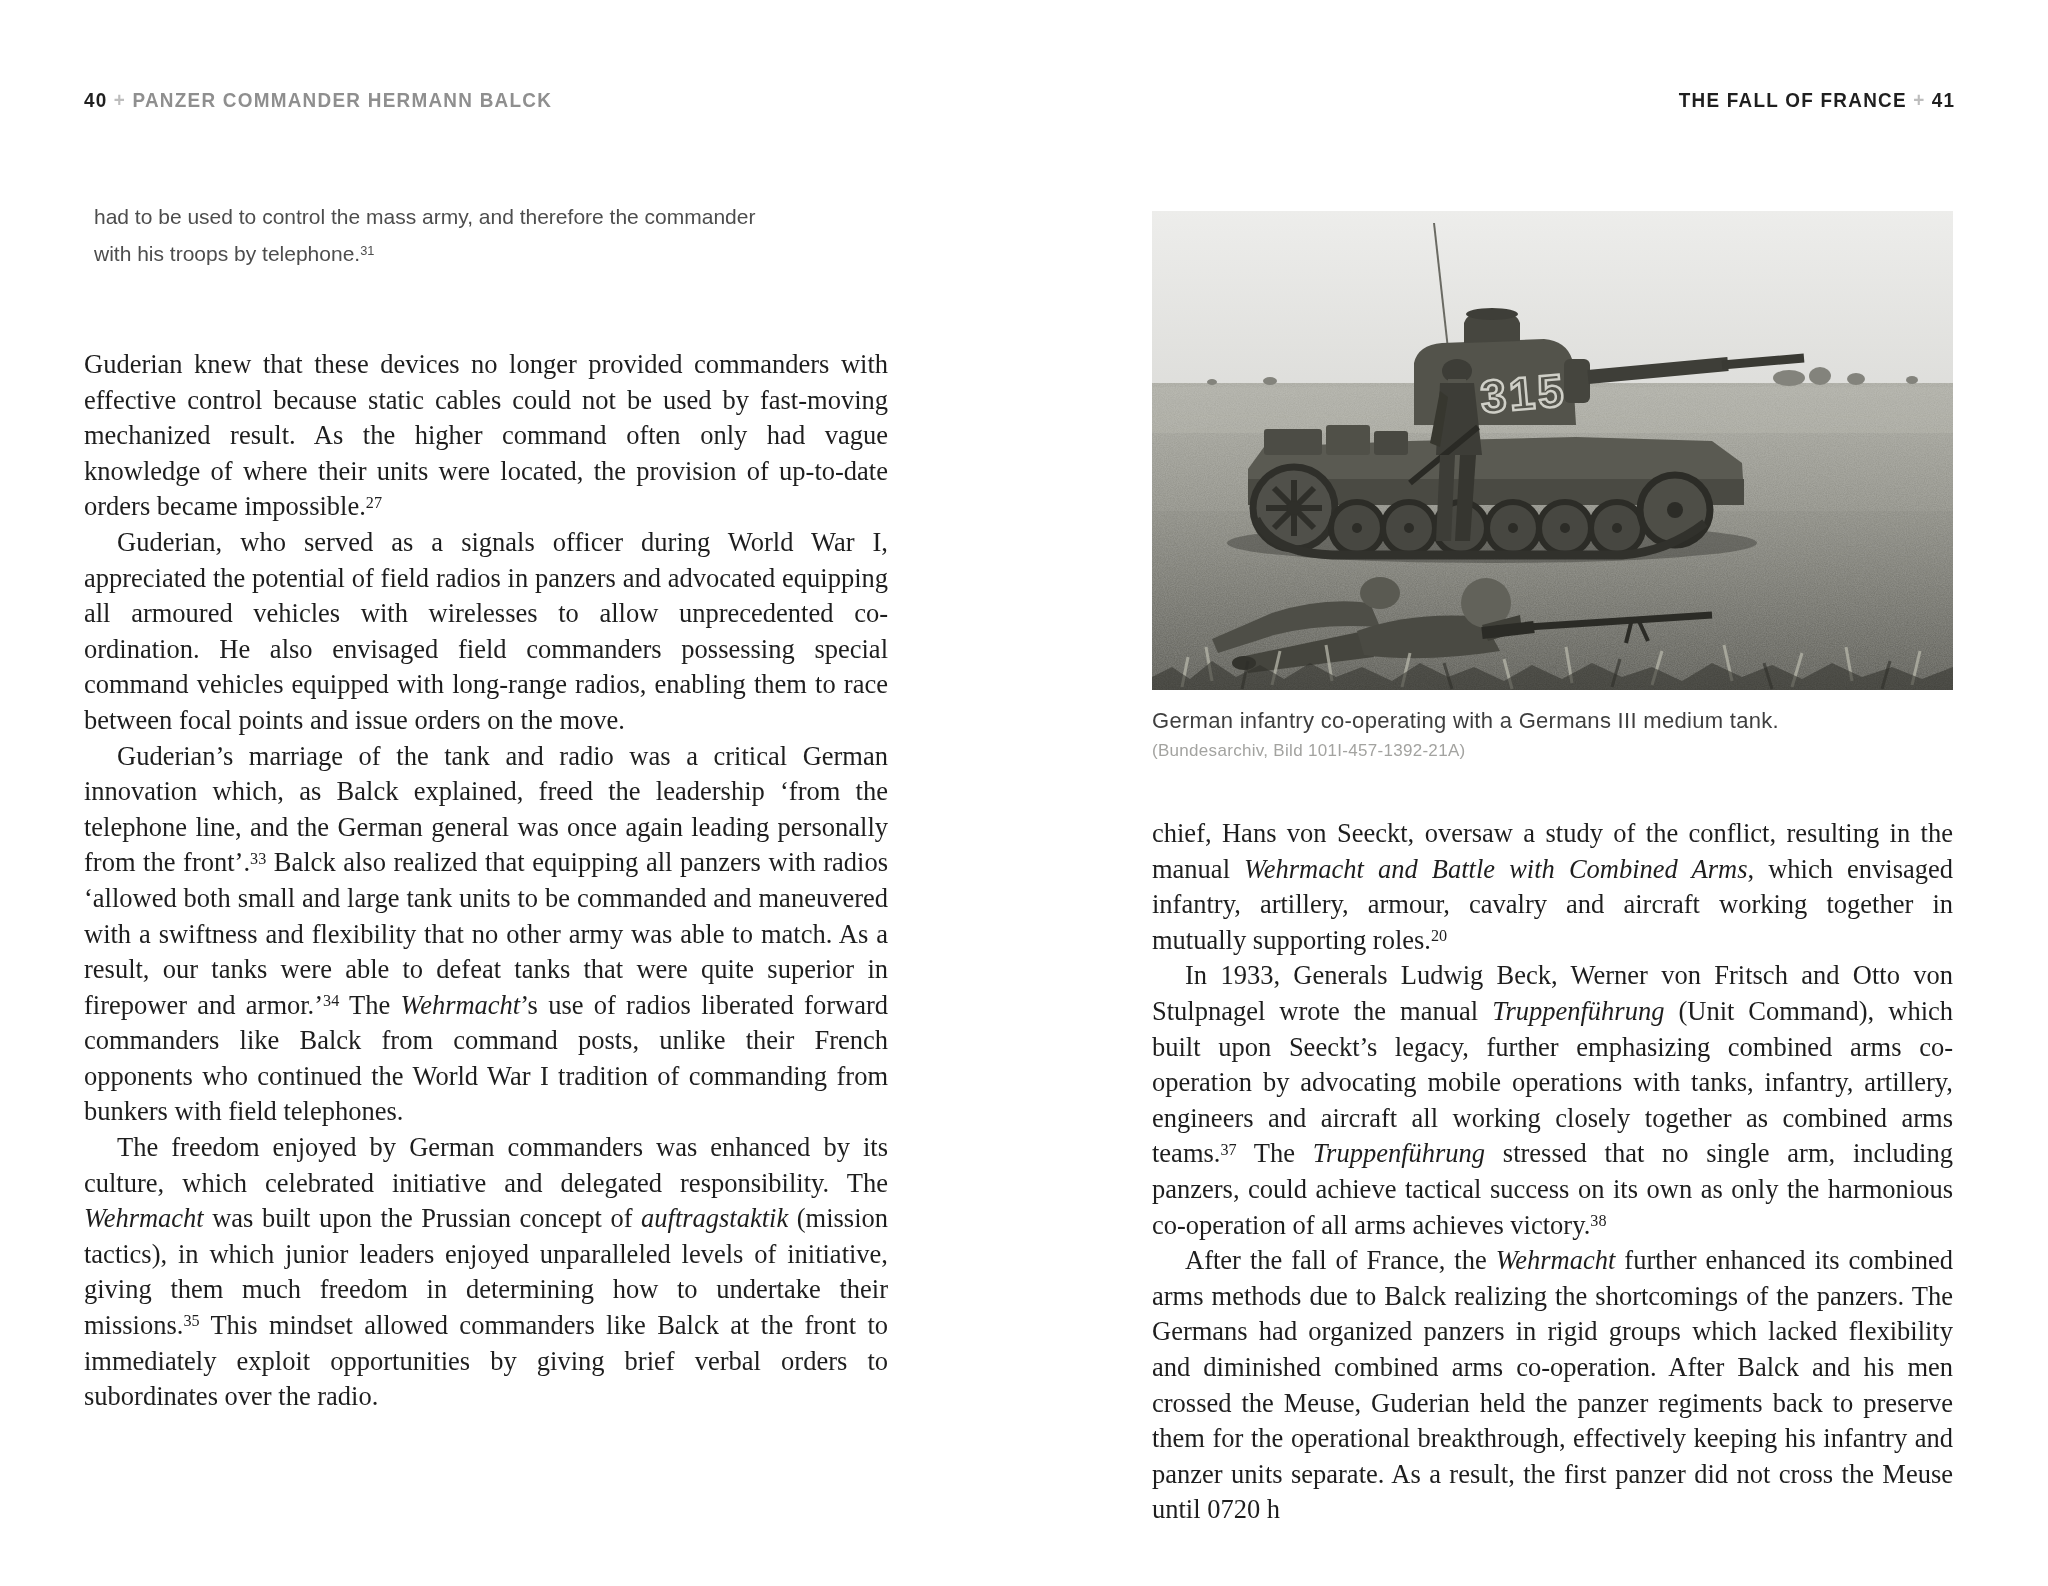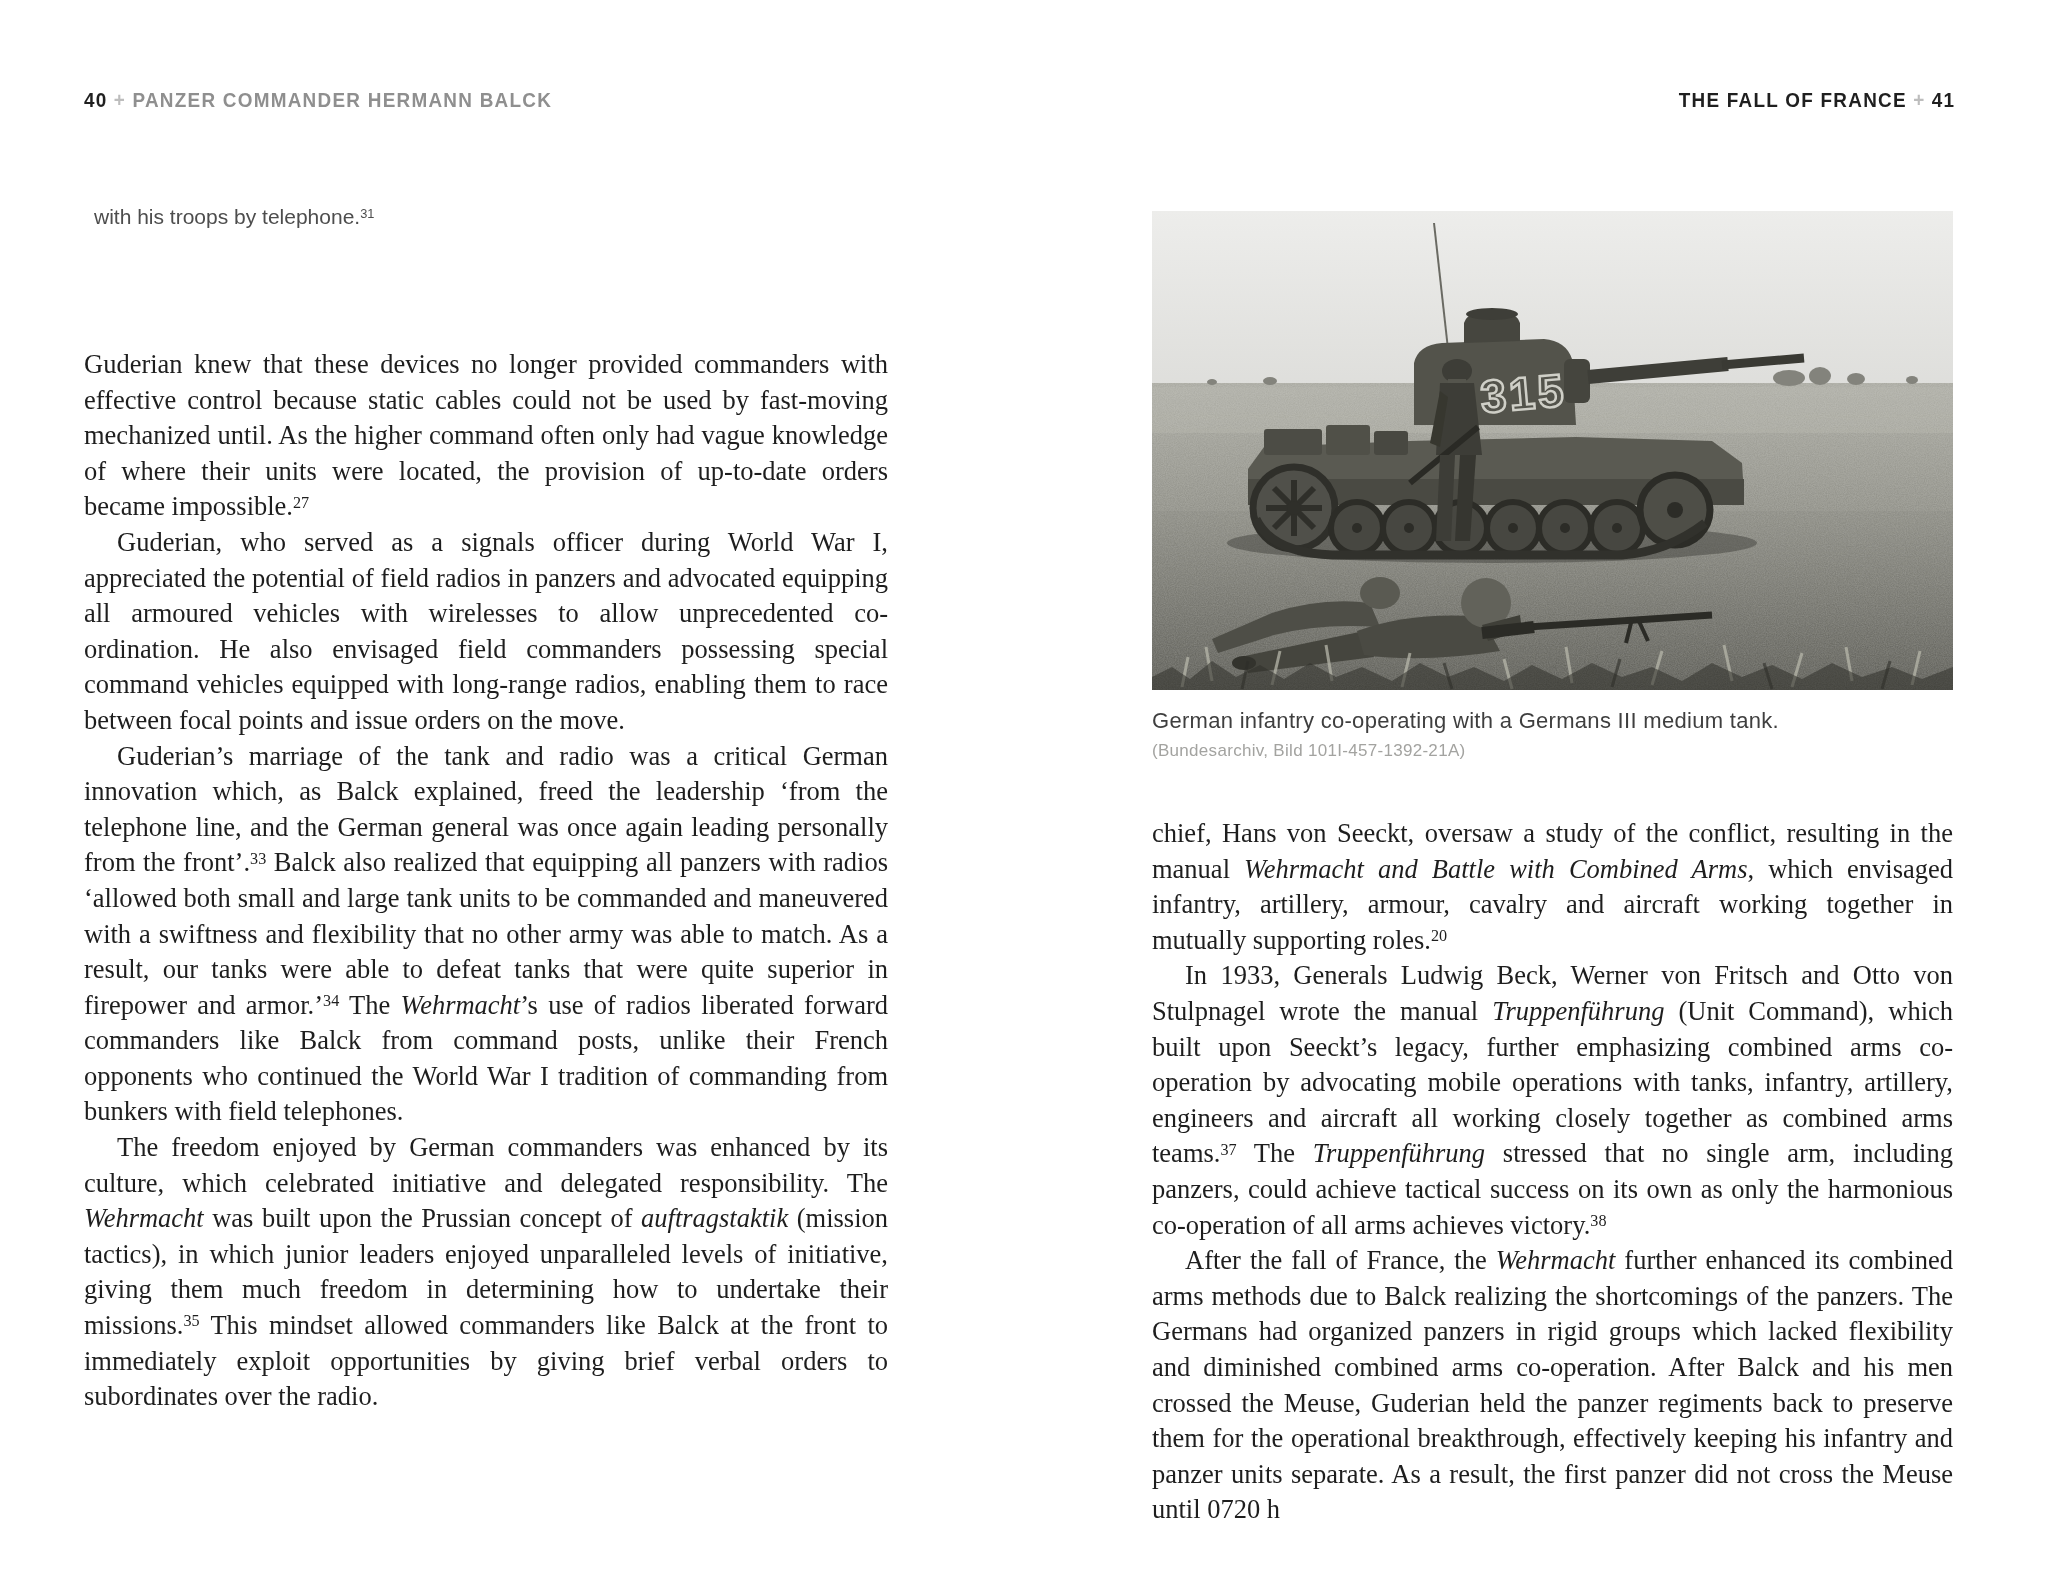--- a/index.html
+++ b/index.html
@@ -57,25 +57,26 @@
 
   <header class="running-head rh-left">
     <span class="rh-dark">40</span><span class="rh-sep">+</span><span class="rh-gray">PANZER COMMANDER HERMANN BALCK</span>
   </header>
 
   <header class="running-head rh-right">
     <span class="rh-dark">THE FALL OF FRANCE</span><span class="rh-sep">+</span><span class="rh-dark">41</span>
   </header>
 
   <section class="quote">
+    <div><span>had to be used to control the mass army, and therefore the commander</span></div>
     <div><span>with his troops by telephone.</span><sup class="sup">31</sup></div>
   </section>
 
   <section class="col left-col">
-    <p><span>Guderian knew that these devices no longer provided commanders with effective control because static cables could not be used by fast-moving mechanized until. As the higher command often only had vague knowledge of where their units were located, the provision of up-to-date orders became impossible.</span><sup class="sup">27</sup></p>
+    <p><span>Guderian knew that these devices no longer provided commanders with effective control because static cables could not be used by fast-moving mechanized result. As the higher command often only had vague knowledge of where their units were located, the provision of up-to-date orders became impossible.</span><sup class="sup">27</sup></p>
     <p class="indent"><span>Guderian, who served as a signals officer during World War I, appreciated the potential of field radios in panzers and advocated equipping all armoured vehicles with wirelesses to allow unprecedented co-ordination. He also envisaged field commanders possessing special command vehicles equipped with long-range radios, enabling them to race between focal points and issue orders on the move.</span></p>
     <p class="indent"><span>Guderian’s marriage of the tank and radio was a critical German innovation which, as Balck explained, freed the leadership ‘from the telephone line, and the German general was once again leading personally from the front’.</span><sup class="sup">33</sup><span> Balck also realized that equipping all panzers with radios ‘allowed both small and large tank units to be commanded and maneuvered with a swiftness and flexibility that no other army was able to match. As a result, our tanks were able to defeat tanks that were quite superior in firepower and armor.’</span><sup class="sup">34</sup><span> The </span><span class="em">Wehrmacht</span><span>’s use of radios liberated forward commanders like Balck from command posts, unlike their French opponents who continued the World War I tradition of commanding from bunkers with field telephones.</span></p>
     <p class="indent"><span>The freedom enjoyed by German commanders was enhanced by its culture, which celebrated initiative and delegated responsibility. The </span><span class="em">Wehrmacht</span><span> was built upon the Prussian concept of </span><span class="em">auftragstaktik</span><span> (mission tactics), in which junior leaders enjoyed unparalleled levels of initiative, giving them much freedom in determining how to undertake their missions.</span><sup class="sup">35</sup><span> This mindset allowed commanders like Balck at the front to immediately exploit opportunities by giving brief verbal orders to subordinates over the radio.</span></p>
   </section>
 
   <figure class="photo">
     <svg viewBox="0 0 801 479" xmlns="http://www.w3.org/2000/svg" preserveAspectRatio="none">
       <defs>
         <linearGradient id="sky" x1="0" y1="0" x2="0" y2="1">
           <stop offset="0" stop-color="#ededeb"></stop>

